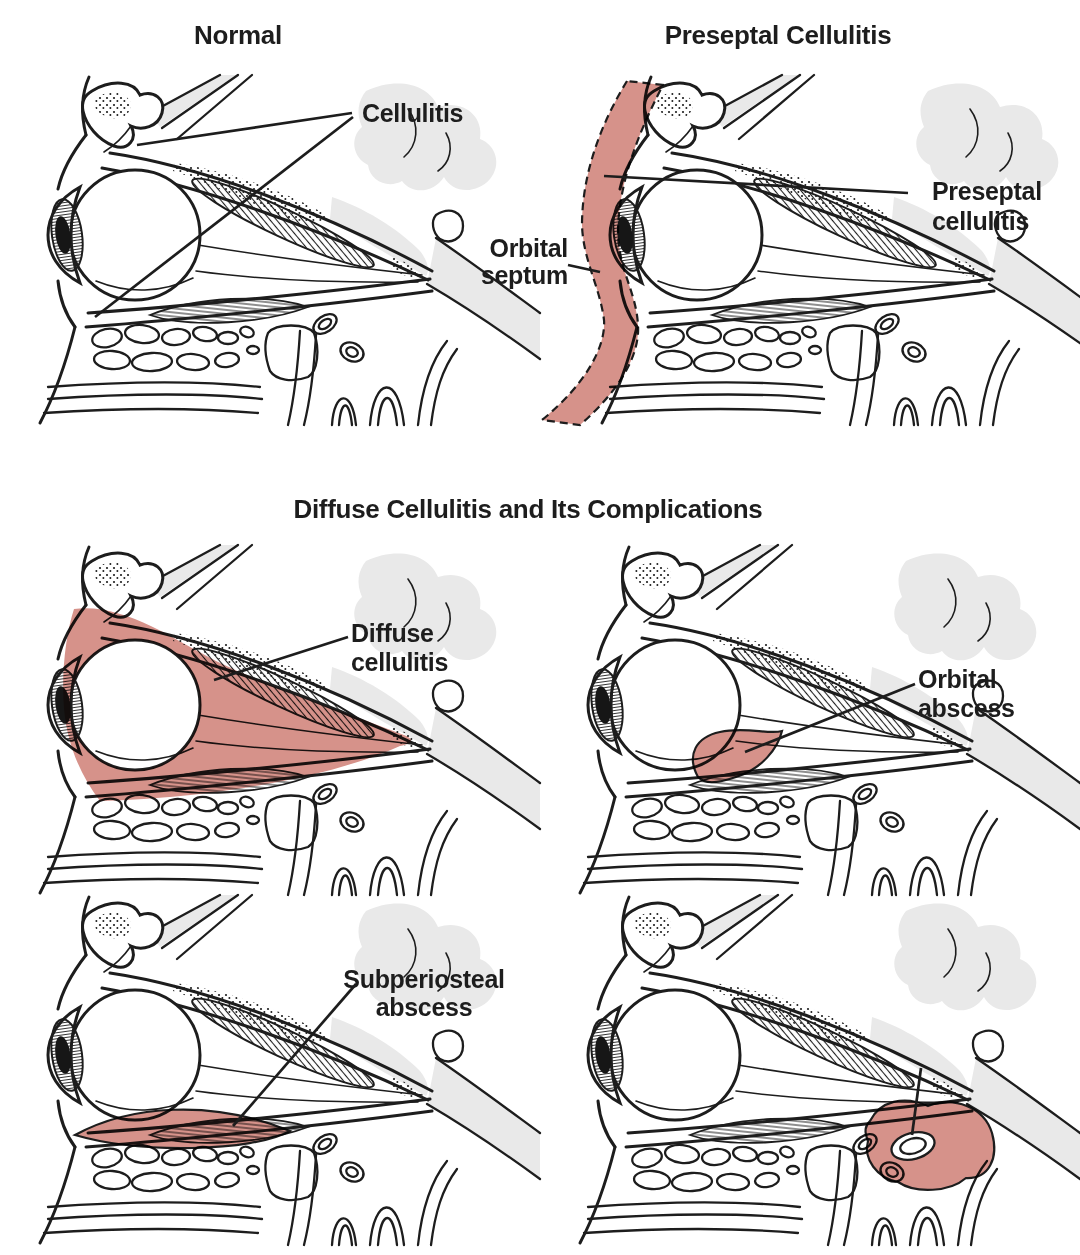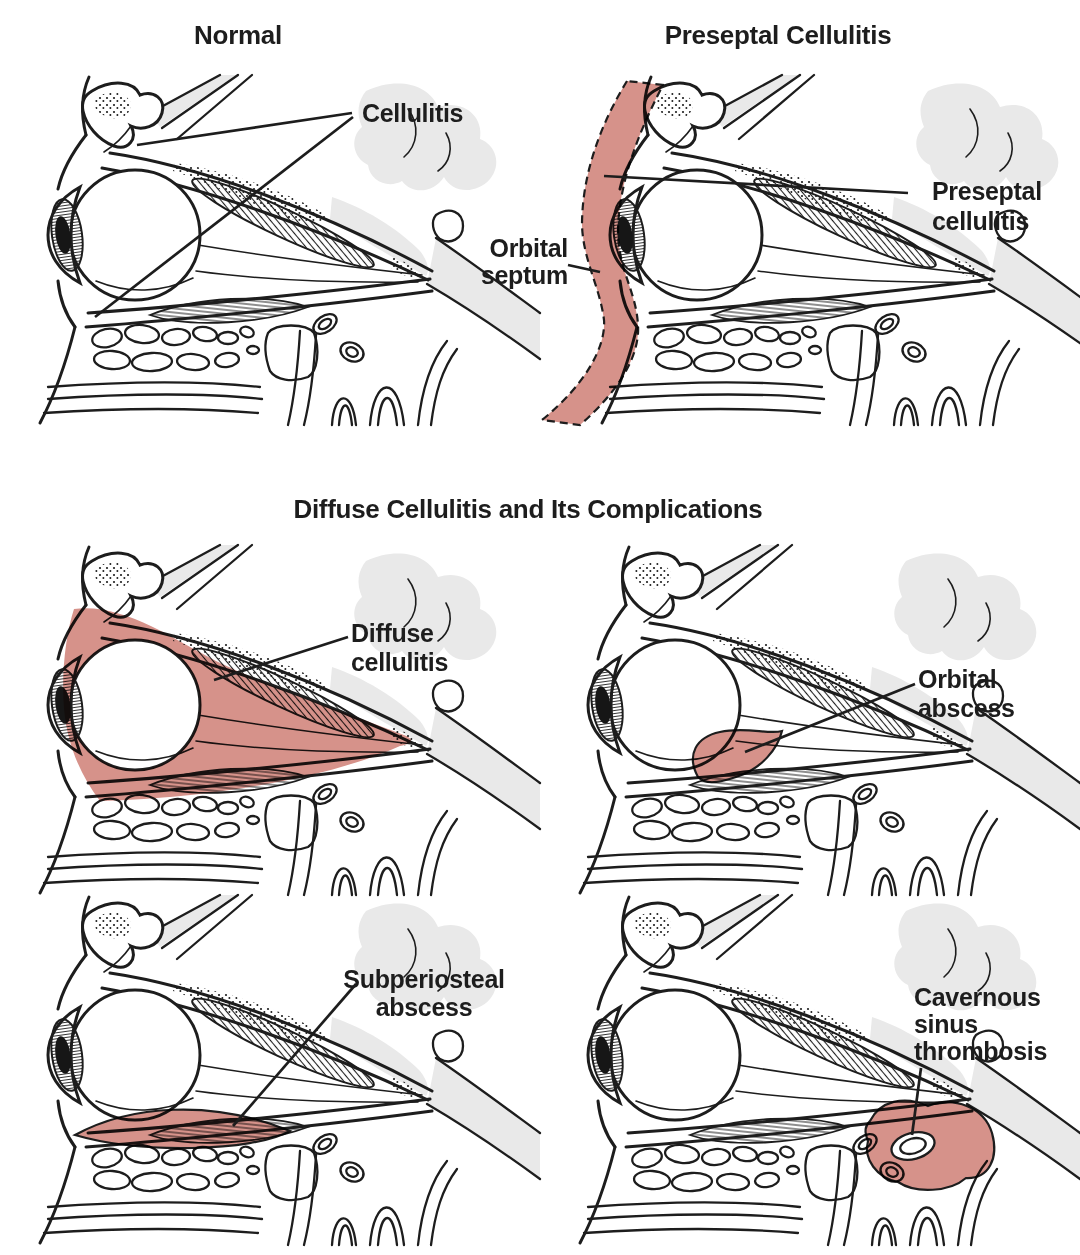--- a/index.html
+++ b/index.html
@@ -199,16 +199,13 @@
   <div class="ann" id="a-septum">Orbital
 septum</div>
   <div class="ann" id="a-preseptal">Preseptal
 cellulitis</div>
   <div class="ann" id="a-diffuse">Diffuse
 cellulitis</div>
   <div class="ann" id="a-abscess">Orbital
 abscess</div>
   <div class="ann" id="a-subp">Subperiosteal
 abscess</div>
-  <div class="ann" id="a-cavernous">Cavernous
-sinus
-thrombosis</div>
 </div>
 
 </body></html>

